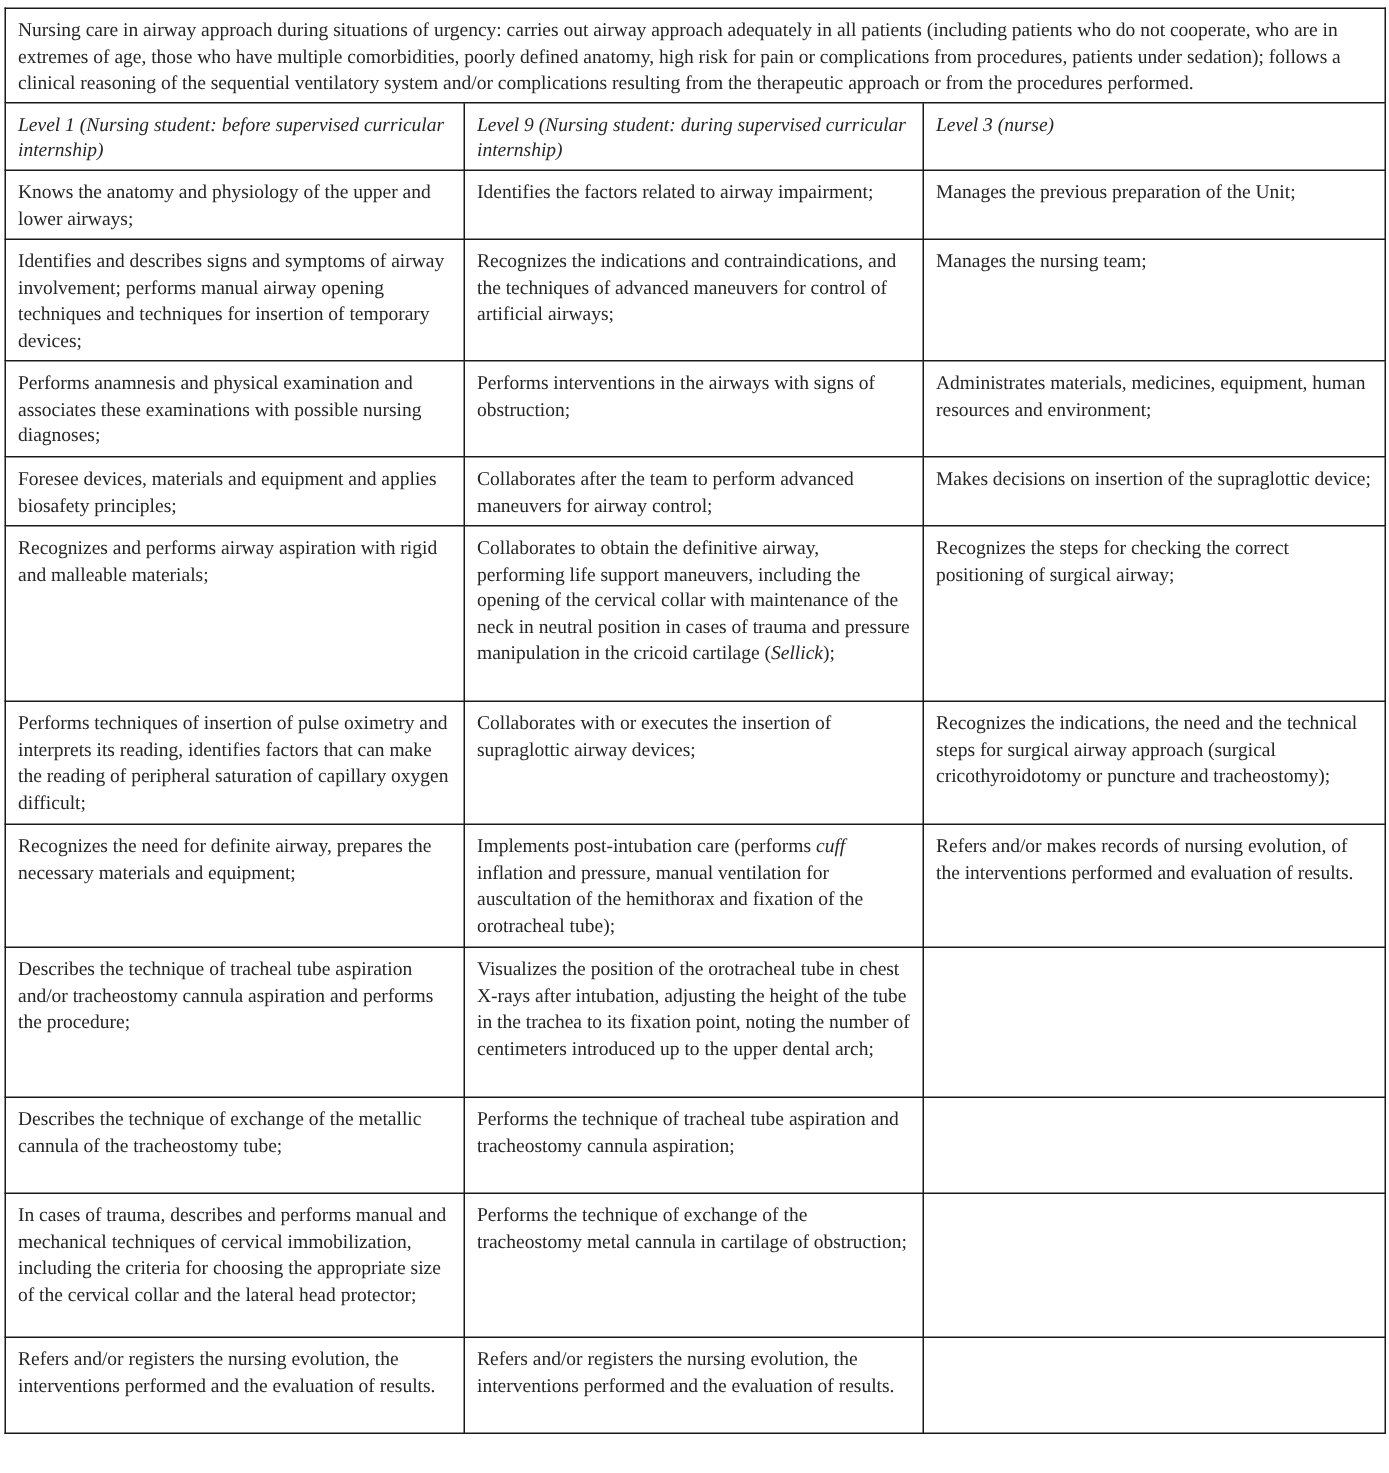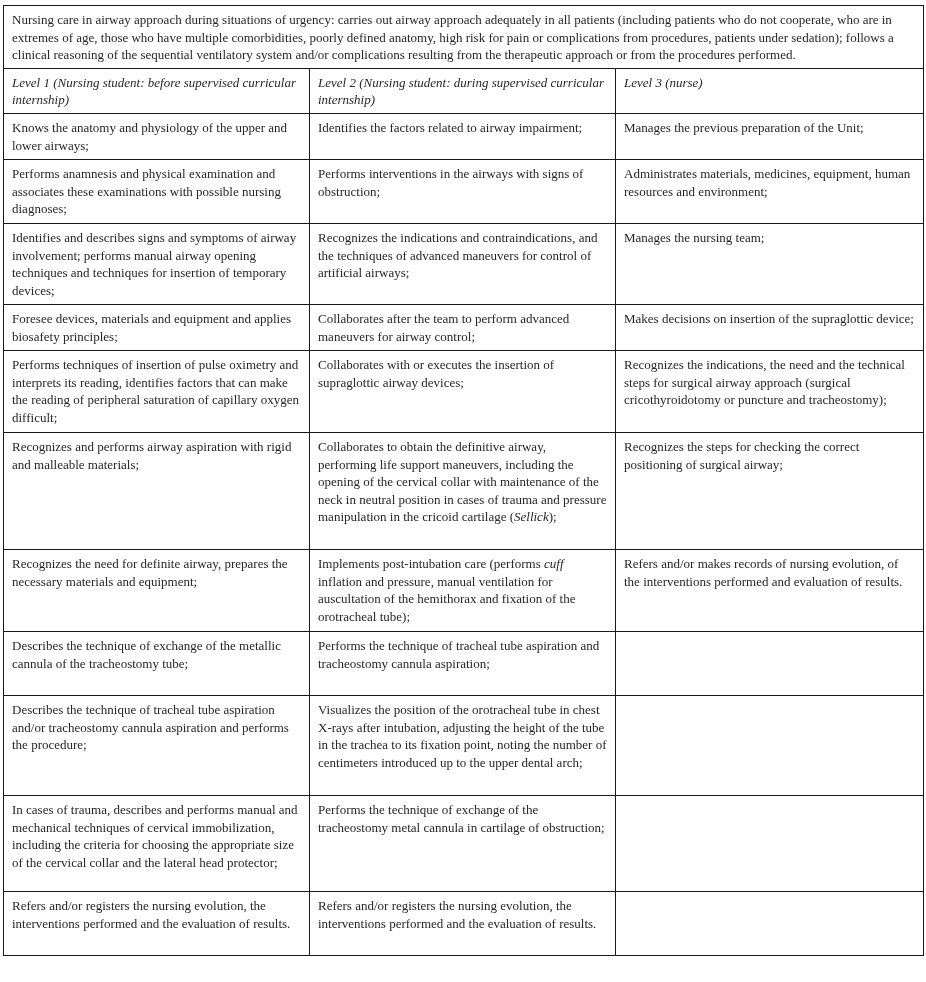--- a/index.html
+++ b/index.html
@@ -35,66 +35,66 @@
       <col class="c1">
       <col class="c2">
       <col class="c3">
     </colgroup>
   <tbody>
     <tr>
       <td colspan="3" class="title-cell">Nursing care in airway approach during situations of urgency: carries out airway approach adequately in all patients (including patients who do not cooperate, who are in extremes of age, those who have multiple comorbidities, poorly defined anatomy, high risk for pain or complications from procedures, patients under sedation); follows a clinical reasoning of the sequential ventilatory system and/or complications resulting from the therapeutic approach or from the procedures performed.</td>
     </tr>
     <tr class="level-header">
       <td>Level 1 (Nursing student: before supervised curricular internship)</td>
-      <td>Level 2 (Nursing student: during supervised curricular internship)</td>
+      <td>Level 9 (Nursing student: during supervised curricular internship)</td>
       <td>Level 3 (nurse)</td>
     </tr>
     <tr style="height:46px">
       <td>Knows the anatomy and physiology of the upper and lower airways;</td>
       <td>Identifies the factors related to  airway impairment;</td>
       <td>Manages the previous preparation of the Unit;</td>
     </tr>
+    <tr style="height:81px">
+      <td>Identifies and describes signs and symptoms of airway involvement; performs manual airway opening techniques and  techniques for insertion of temporary devices;</td>
+      <td>Recognizes the indications and contraindications, and the techniques of advanced maneuvers for control of artificial airways;</td>
+      <td>Manages the nursing team;</td>
+    </tr>
     <tr style="height:64px">
       <td>Performs anamnesis and physical examination and associates these  examinations with possible nursing diagnoses;</td>
       <td>Performs interventions in the airways with signs of obstruction;</td>
       <td>Administrates materials, medicines, equipment, human resources and environment;</td>
     </tr>
-    <tr style="height:81px">
-      <td>Identifies and describes signs and symptoms of airway involvement; performs manual airway opening techniques and  techniques for insertion of temporary devices;</td>
-      <td>Recognizes the indications and contraindications, and the techniques of advanced maneuvers for control of artificial airways;</td>
-      <td>Manages the nursing team;</td>
-    </tr>
     <tr style="height:46px">
       <td>Foresee devices, materials and equipment and applies biosafety principles;</td>
       <td>Collaborates after the team to perform advanced maneuvers for airway control;</td>
       <td>Makes decisions on insertion of the supraglottic device;</td>
-    </tr>
-    <tr style="height:82px">
-      <td>Performs techniques of insertion of pulse oximetry and interprets its reading, identifies factors that can make the reading of peripheral saturation of capillary oxygen difficult;</td>
-      <td>Collaborates with or executes the insertion of supraglottic airway devices;</td>
-      <td>Recognizes the indications, the need and the technical steps for surgical airway approach (surgical cricothyroidotomy or puncture and tracheostomy);</td>
     </tr>
     <tr style="height:117px">
       <td>Recognizes and performs  airway aspiration with rigid and malleable materials;</td>
       <td><span>Collaborates to obtain the definitive airway, performing life support maneuvers, including the opening of the cervical collar with maintenance of the neck in neutral position in cases of trauma and pressure manipulation in the cricoid cartilage (</span><span class="it">Sellick</span><span>);</span></td>
       <td>Recognizes the steps for checking the correct positioning of surgical airway;</td>
     </tr>
     <tr style="height:82px">
+      <td>Performs techniques of insertion of pulse oximetry and interprets its reading, identifies factors that can make the reading of peripheral saturation of capillary oxygen difficult;</td>
+      <td>Collaborates with or executes the insertion of supraglottic airway devices;</td>
+      <td>Recognizes the indications, the need and the technical steps for surgical airway approach (surgical cricothyroidotomy or puncture and tracheostomy);</td>
+    </tr>
+    <tr style="height:82px">
       <td>Recognizes the need for definite airway, prepares the necessary materials and equipment;</td>
       <td><span>Implements post-intubation care (performs </span><span class="it">cuff</span><span> inflation and pressure, manual ventilation for auscultation of the hemithorax and fixation of the orotracheal tube);</span></td>
       <td>Refers and/or makes records of nursing evolution, of the interventions performed and evaluation of results.</td>
     </tr>
+    <tr style="height:100px">
+      <td>Describes the technique of  tracheal tube aspiration and/or tracheostomy cannula aspiration and performs the procedure;</td>
+      <td>Visualizes the position of the orotracheal tube in chest X-rays after intubation, adjusting the height of the tube in the trachea to its fixation point, noting the number of centimeters introduced up to the upper dental arch;</td>
+      <td></td>
+    </tr>
     <tr style="height:64px">
       <td>Describes the technique of exchange of the metallic cannula of the tracheostomy tube;</td>
       <td>Performs the technique of  tracheal tube aspiration and tracheostomy cannula aspiration;</td>
-      <td></td>
-    </tr>
-    <tr style="height:100px">
-      <td>Describes the technique of  tracheal tube aspiration and/or tracheostomy cannula aspiration and performs the procedure;</td>
-      <td>Visualizes the position of the orotracheal tube in chest X-rays after intubation, adjusting the height of the tube in the trachea to its fixation point, noting the number of centimeters introduced up to the upper dental arch;</td>
       <td></td>
     </tr>
     <tr style="height:96px">
       <td>In cases of trauma, describes and performs manual and mechanical techniques of cervical immobilization, including the criteria for choosing the appropriate size of the cervical collar and the lateral head protector;</td>
       <td>Performs the technique of exchange of the tracheostomy metal cannula in cartilage of obstruction;</td>
       <td></td>
     </tr>
     <tr style="height:64px">
       <td>Refers and/or registers the nursing evolution, the interventions performed and the evaluation of results.</td>
       <td>Refers and/or registers the nursing evolution, the interventions performed and the evaluation of results.</td>

